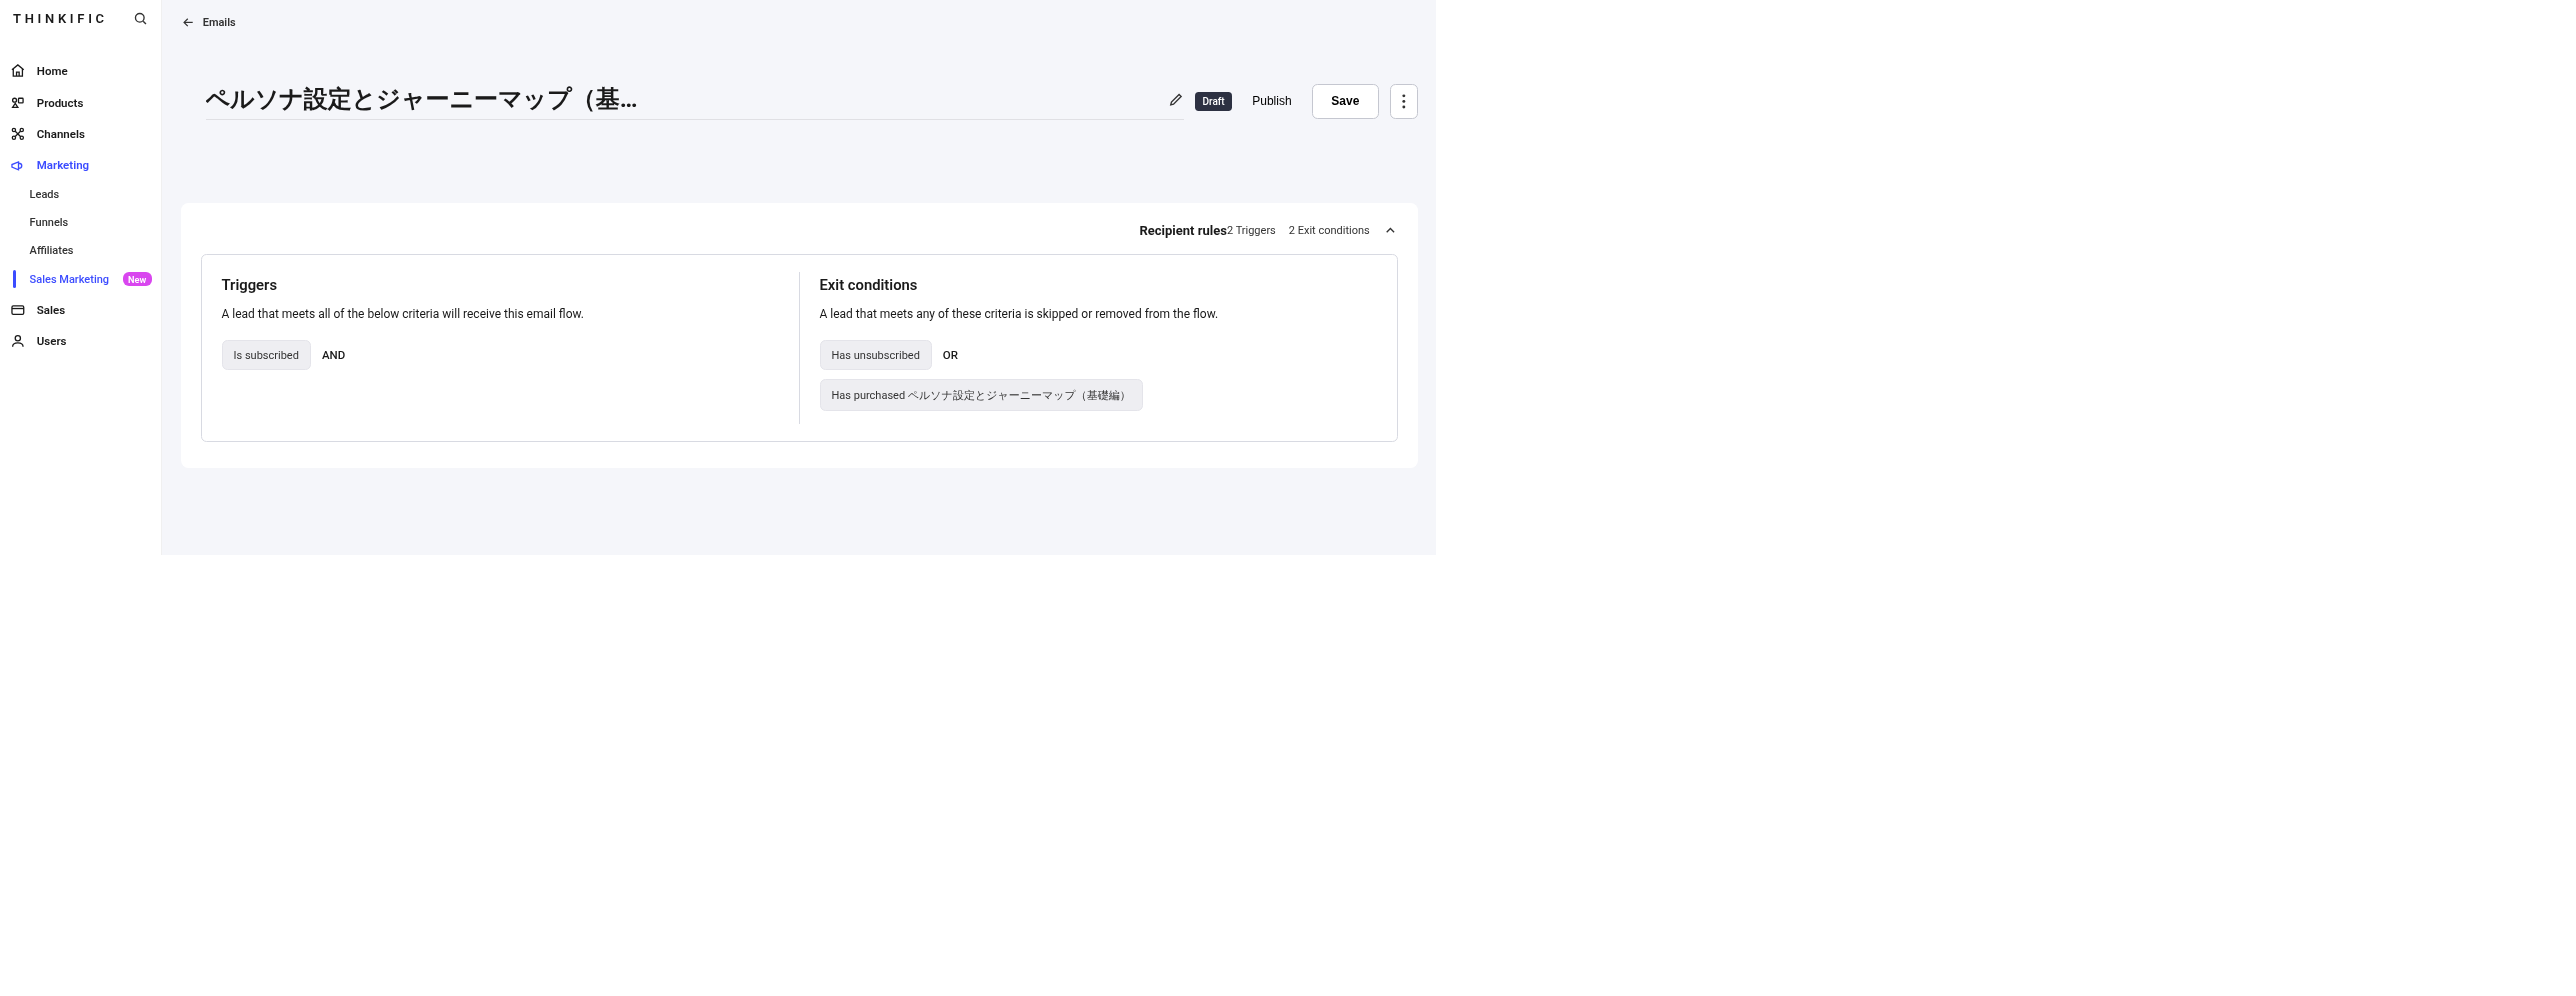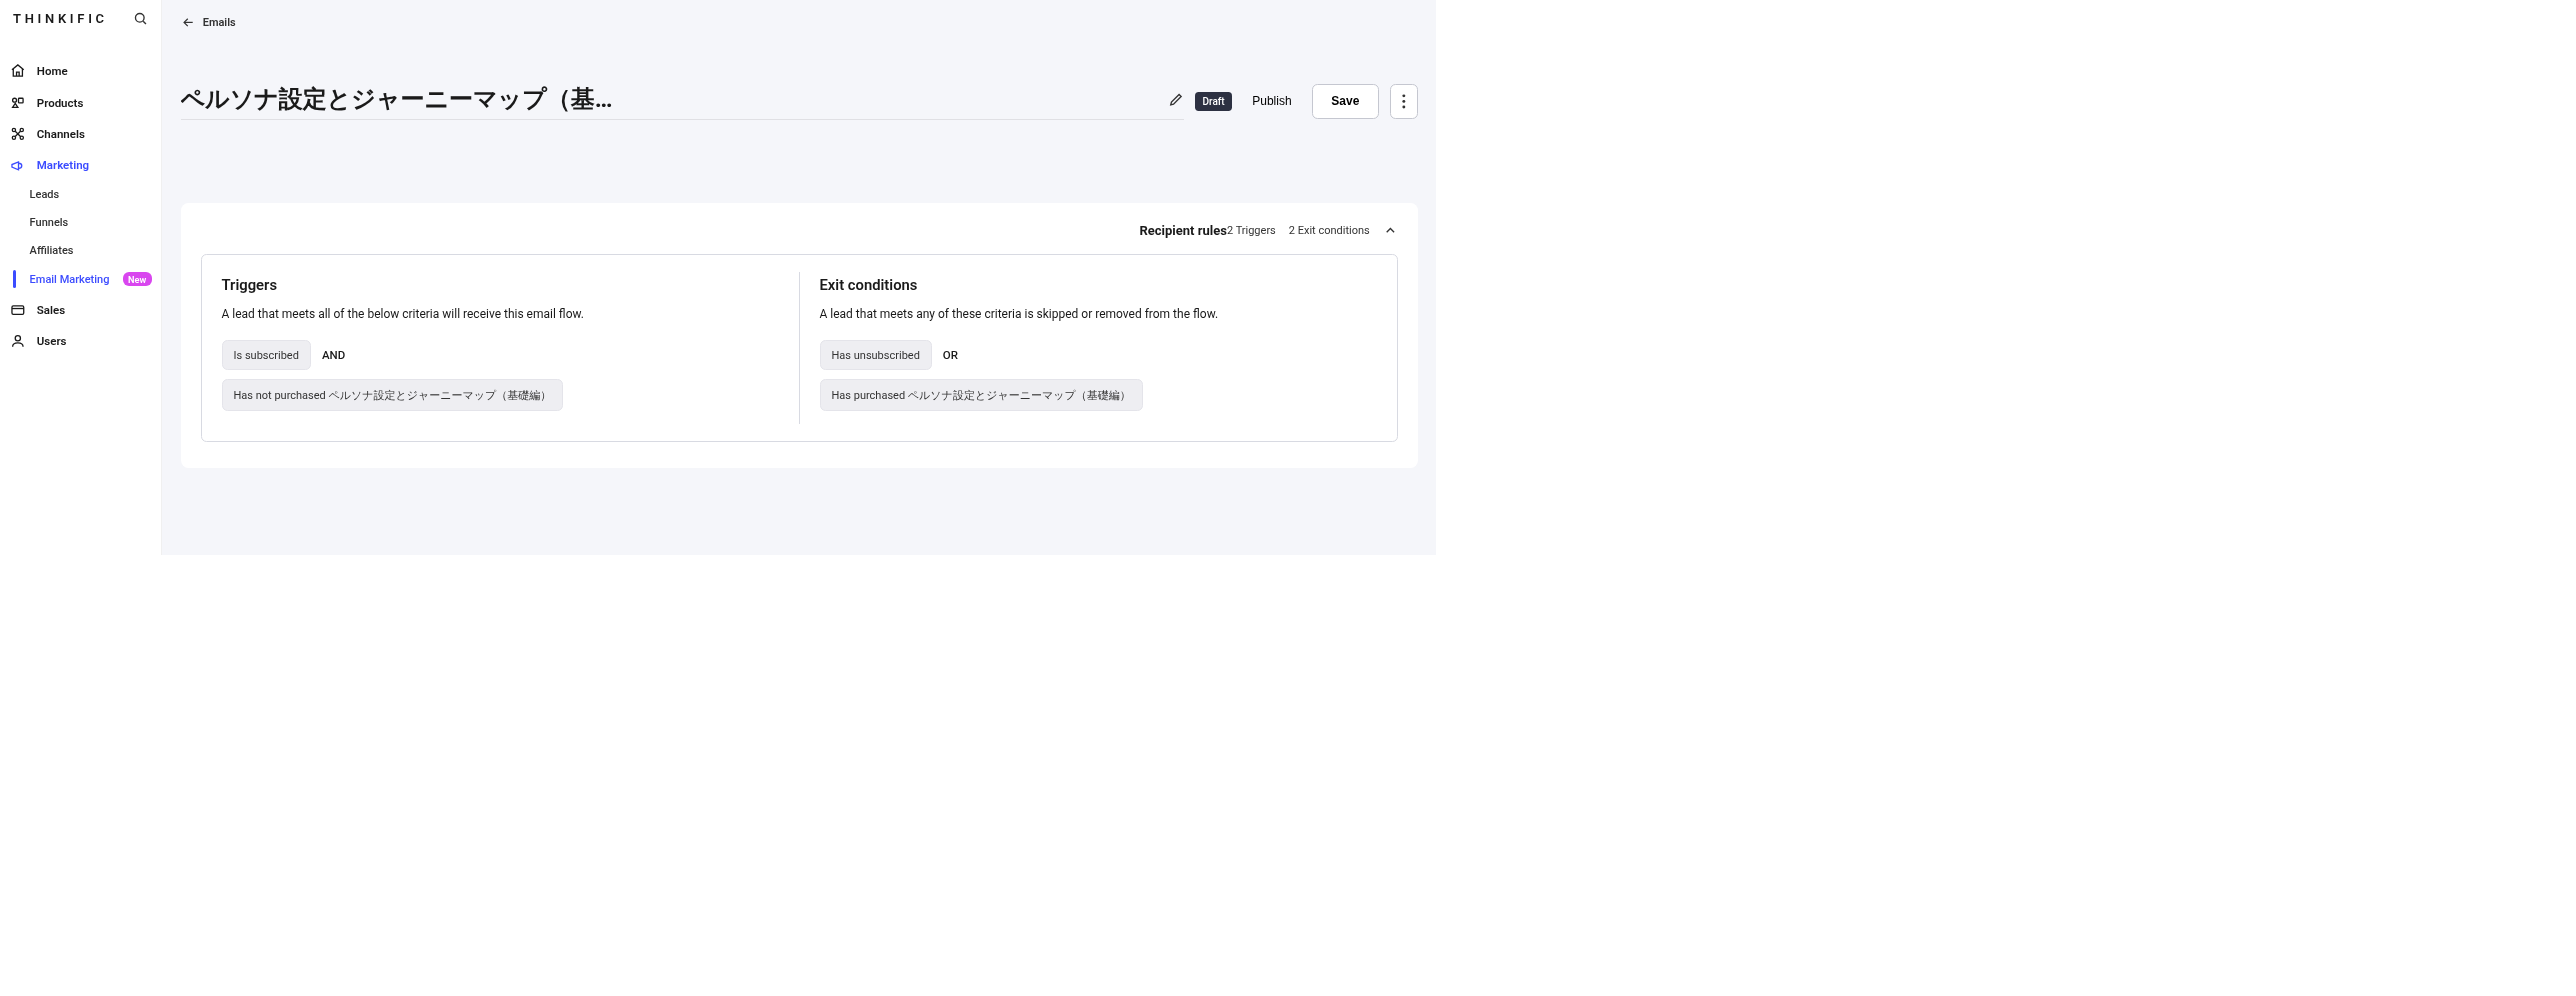--- a/index.html
+++ b/index.html
@@ -16,21 +16,21 @@
 .nav-item.active { color: #3c4cff; }
 .nav-icon { width: 16.6px; height: 16.6px; display: flex; align-items: center; justify-content: center; flex-shrink: 0; }
 .subnav { padding-left: 13px; }
 .subnav-item { display: flex; align-items: center; justify-content: space-between; padding: 7.4px 9.2px 7.4px 16.6px; font-size: 11px; font-weight: 500; color: #333; cursor: pointer; position: relative; }
 .subnav-item.active { color: #3c4cff; }
 .subnav-item.active::before { content: ""; position: absolute; left: 0; top: 5.5px; bottom: 5.5px; width: 2.8px; background: #3c4cff; border-radius: 1.8px; }
 .badge { background: #d946ef; color: #fff; font-size: 9.2px; font-weight: 600; padding: 1.8px 5.5px; border-radius: 6px; }
 .main { flex: 1; background: #f5f6fa; display: flex; flex-direction: column; overflow: hidden; gap: 46px; }
 .breadcrumb { display: flex; align-items: center; gap: 7.4px; padding: 14.8px 18.5px 3.7px 18.5px; font-size: 11px; font-weight: 600; color: #333; cursor: pointer; }
 .title-row { display: flex; align-items: center; padding: 3.7px 18.5px 11px 18.5px; gap: 11px; }
-.title-input-wrap { flex: 1; min-width: 0; border-bottom: 0.9px solid #e0e0e4; padding-bottom: 3.7px; display: flex; align-items: center; gap: 13px; }
+.title-input-wrap { flex: 1; min-width: 0; border-bottom: 0.9px solid #e0e0e4; padding-bottom: 3.7px; display: flex; align-items: center; gap: 13px; margin-left: 25px; }
 .page-title { font-size: 24px; font-weight: 700; white-space: nowrap; overflow: hidden; text-overflow: ellipsis; flex: 1; }
 .edit-icon-btn { flex-shrink: 0; display: flex; cursor: pointer; }
 .status-badge { background: #2d3142; color: #fff; font-size: 10px; padding: 3.7px 7.4px; border-radius: 3.7px; font-weight: 500; }
 .publish-btn { background: none; border: none; font-size: 12px; font-weight: 400; cursor: pointer; padding: 7.4px 9.2px; }
 .save-btn { background: #fff; border: 0.9px solid #c5c7d0; font-size: 12px; font-weight: 700; cursor: pointer; padding: 9.2px 18.5px; border-radius: 5.5px; }
 .more-btn { background: #fff; border: 0.9px solid #c5c7d0; cursor: pointer; padding: 9.2px 11px; border-radius: 5.5px; display: flex; align-items: center; justify-content: center; }
 .content { flex: 1; overflow-y: auto; padding: 26px 18.5px 18.5px 18.5px; }
 .card { background: #fff; border-radius: 7.4px; padding: 20px 20px 26px 20px; }
 .card-header { display: flex; align-items: center; justify-content: flex-end; margin-bottom: 16.6px; }
 .card-title { font-size: 13px; font-weight: 700; }
@@ -106,21 +106,21 @@
         <div class="subnav-item">
             <span>Leads</span>
           </div>
         <div class="subnav-item">
             <span>Funnels</span>
           </div>
         <div class="subnav-item">
             <span>Affiliates</span>
           </div>
         <div class="subnav-item active">
-          <span>Email Marketing</span>
+          <span>Sales Marketing</span>
           <span class="badge">New</span>
         </div>
       </div>
       <div class="nav-item">
         <span class="nav-icon">
             <svg width="15.7" height="15.7" viewBox="0 0 24 24" fill="none" stroke="currentColor" stroke-width="2">
               <rect x="3" y="6" width="18" height="13" rx="2"></rect>
               <path d="M3 10h18"></path>
             </svg>
           </span>
@@ -186,23 +186,20 @@
         <div class="rules-box">
           <div class="rules-col">
             <div class="rules-heading">Triggers</div>
             <p class="rules-desc">
               <span>A lead that meets </span><strong>all</strong><span> of the below criteria will receive this email flow.</span>
             </p>
             <div class="chip-row">
               <span class="chip">Is subscribed</span>
               <span class="connector">AND</span>
             </div>
-            <div class="chip-row">
-              <span class="chip">Has not purchased ペルソナ設定とジャーニーマップ（基礎編）</span>
-            </div>
           </div>
 
           <div class="rules-col">
             <div class="rules-heading">Exit conditions</div>
             <p class="rules-desc">
               <span>A lead that meets </span><strong>any</strong><span> of these criteria is skipped or removed from the flow.</span>
             </p>
             <div class="chip-row">
               <span class="chip">Has unsubscribed</span>
               <span class="connector">OR</span>

